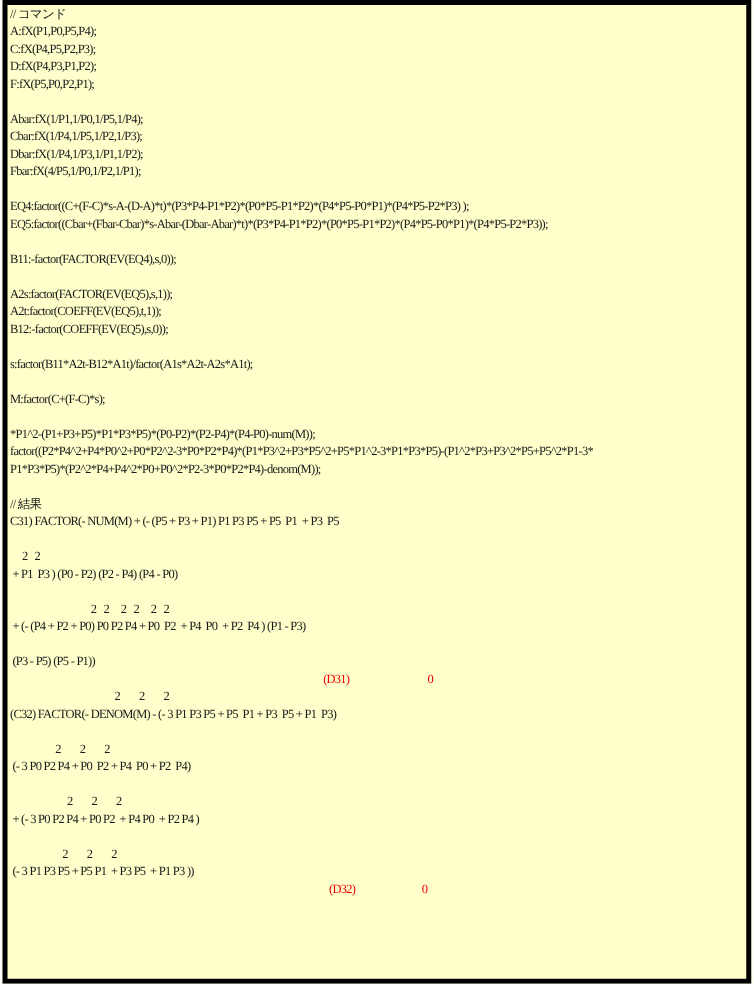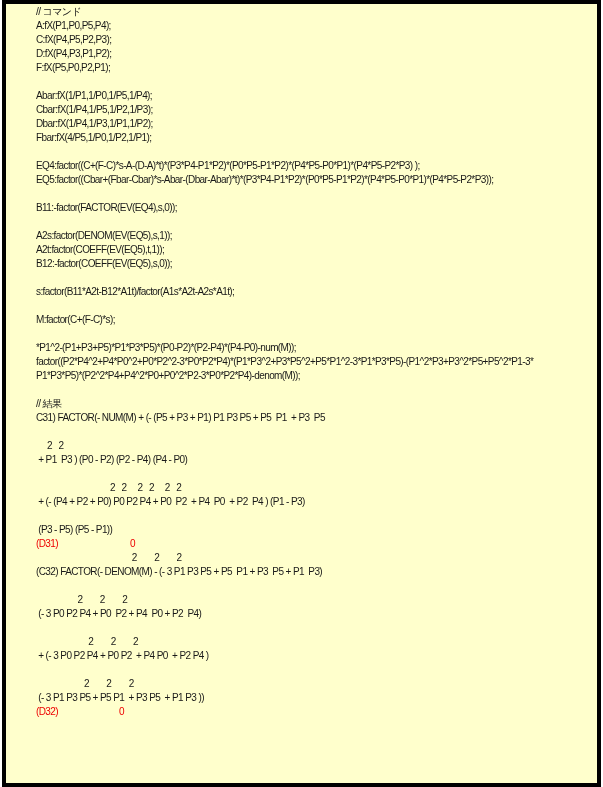--- a/index.html
+++ b/index.html
@@ -14,29 +14,28 @@
     left: 2px; top: 0;
     width: 599px; height: 787px;
     box-sizing: border-box;
     border: 4px solid var(--border, #000000);
     background: var(--background, #ffffcc);
     padding: 1px 0 0 2px;
     overflow: hidden;
   }
   .ln {
     white-space: pre;
-    font-family: Liberation Sans, sans-serif;
+    font-family: Liberation Serif, serif;
     font-size: 10px;
     line-height: 14px;
     min-height: 14px;
     letter-spacing: -0.6px;
     color: var(--text, #191919);
-    margin-left: 28px;
   }
-  .ln.red { color: var(--error, #ee0000); }
+  .ln.red { color: var(--error, #ee0000); text-align: center; }
 </style>
 </head>
 <body>
 
 <div class="window">
   <div id="code-area">
       <div class="ln">// コマンド</div>
       <div class="ln">A:fX(P1,P0,P5,P4);</div>
       <div class="ln">C:fX(P4,P5,P2,P3);</div>
       <div class="ln">D:fX(P4,P3,P1,P2);</div>
@@ -45,21 +44,21 @@
       <div class="ln">Abar:fX(1/P1,1/P0,1/P5,1/P4);</div>
       <div class="ln">Cbar:fX(1/P4,1/P5,1/P2,1/P3);</div>
       <div class="ln">Dbar:fX(1/P4,1/P3,1/P1,1/P2);</div>
       <div class="ln">Fbar:fX(4/P5,1/P0,1/P2,1/P1);</div>
       <div class="ln"></div>
       <div class="ln">EQ4:factor((C+(F-C)*s-A-(D-A)*t)*(P3*P4-P1*P2)*(P0*P5-P1*P2)*(P4*P5-P0*P1)*(P4*P5-P2*P3) );</div>
       <div class="ln">EQ5:factor((Cbar+(Fbar-Cbar)*s-Abar-(Dbar-Abar)*t)*(P3*P4-P1*P2)*(P0*P5-P1*P2)*(P4*P5-P0*P1)*(P4*P5-P2*P3));</div>
       <div class="ln"></div>
       <div class="ln">B11:-factor(FACTOR(EV(EQ4),s,0));</div>
       <div class="ln"></div>
-      <div class="ln">A2s:factor(DENOM(EV(EQ5),s,1));</div>
+      <div class="ln">A2s:factor(FACTOR(EV(EQ5),s,1));</div>
       <div class="ln">A2t:factor(COEFF(EV(EQ5),t,1));</div>
       <div class="ln">B12:-factor(COEFF(EV(EQ5),s,0));</div>
       <div class="ln"></div>
       <div class="ln">s:factor(B11*A2t-B12*A1t)/factor(A1s*A2t-A2s*A1t);</div>
       <div class="ln"></div>
       <div class="ln">M:factor(C+(F-C)*s);</div>
       <div class="ln"></div>
       <div class="ln">*P1^2-(P1+P3+P5)*P1*P3*P5)*(P0-P2)*(P2-P4)*(P4-P0)-num(M));</div>
       <div class="ln">factor((P2*P4^2+P4*P0^2+P0*P2^2-3*P0*P2*P4)*(P1*P3^2+P3*P5^2+P5*P1^2-3*P1*P3*P5)-(P1^2*P3+P3^2*P5+P5^2*P1-3*</div>
       <div class="ln">P1*P3*P5)*(P2^2*P4+P4^2*P0+P0^2*P2-3*P0*P2*P4)-denom(M));</div>

